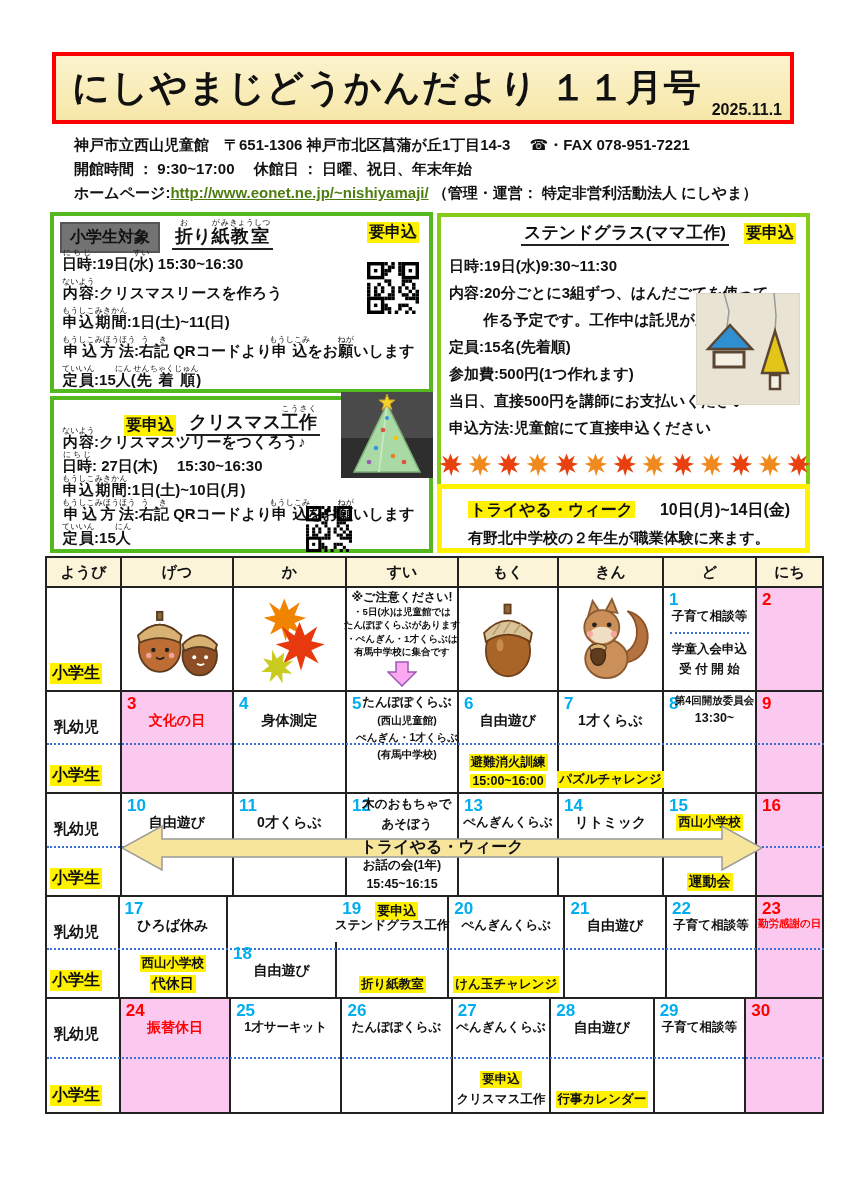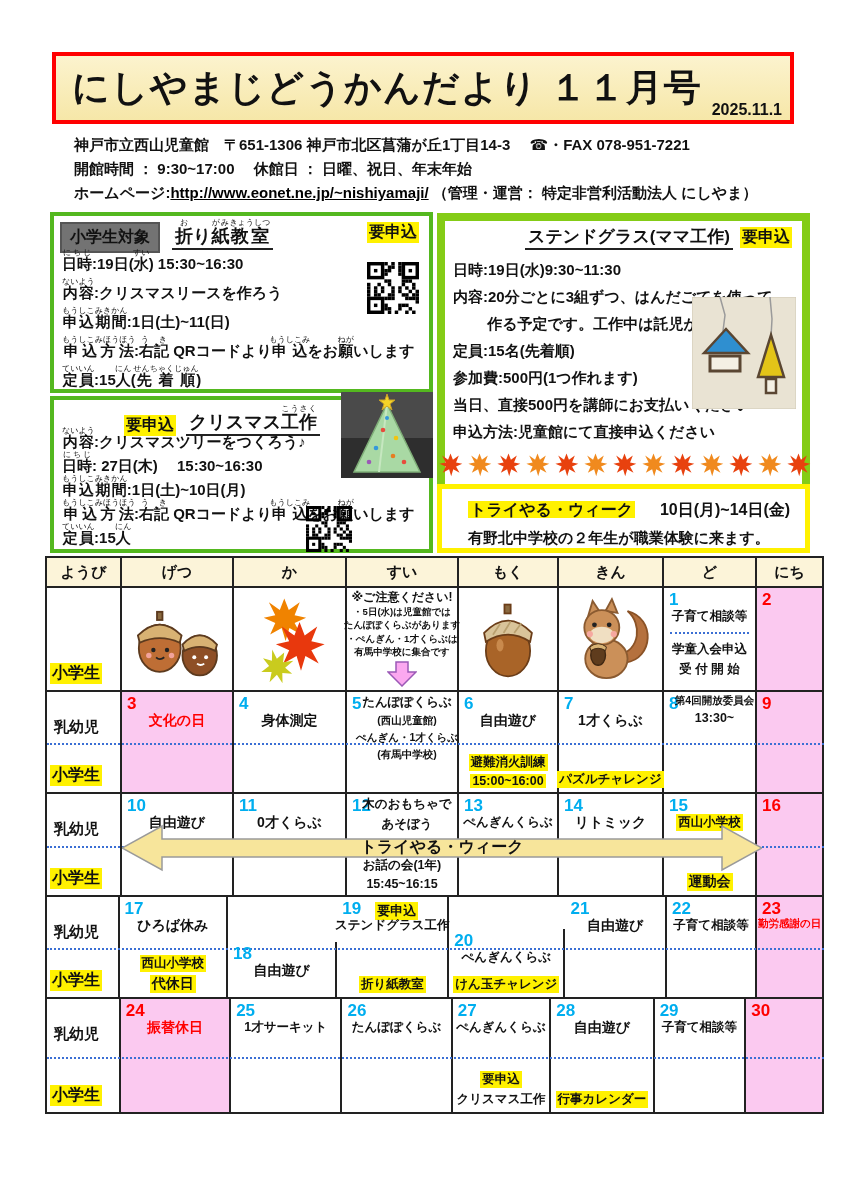--- a/index.html
+++ b/index.html
@@ -6,26 +6,26 @@
   body{width:849px;height:1200px;position:relative;background:#fff;
        font-family:"Liberation Sans","DejaVu Sans",sans-serif;color:#111;font-weight:bold}
   
   .title-box{position:absolute;left:52px;top:52px;width:742px;height:72px;border:4px solid #FF0000;
     background:linear-gradient(180deg,#FCF3CE 0%,#F6E7A8 100%);box-sizing:border-box;
     display:flex;align-items:center;padding-left:16px}
   .title-text{font-size:37px;letter-spacing:1px;white-space:nowrap}
   .title-date{position:absolute;right:8px;bottom:1px;font-size:16px}
   
   .info{position:absolute;left:74px;top:133px;width:730px;font-size:15px;line-height:24px;white-space:nowrap}
-  .info .url{color:#000000;text-decoration:underline;cursor:pointer}
+  .info .url{color:#4d7c0f;text-decoration:underline;cursor:pointer}
   
   .box{position:absolute;box-sizing:border-box;background:#fff}
   .g1{left:50px;top:212px;width:383px;height:181px;border:4px solid #54B81F}
   .g2{left:50px;top:396px;width:383px;height:157px;border:4px solid #54B81F}
-  .pk{left:437px;top:213px;width:373px;height:286px;border:8px solid #84cc16}
+  .pk{left:437px;top:213px;width:373px;height:286px;border:4px solid #84cc16}
   .yl{left:437px;top:484px;width:373px;height:69px;border:5px solid #FFF100}
   .hl{background:#FFF100;padding:0 2px}
   .badge-audience{position:absolute;left:6px;top:6px;border:2px solid #555;background:#737373;
     padding:3px 8px;font-size:16px}
   .apply{position:absolute;right:10px;top:6px;font-size:16px}
   .g1-title{position:absolute;left:118px;top:2px;font-size:18px;border-bottom:2px solid #222;padding:0 3px}
   ruby rt{font-size:8px;font-weight:normal}
   .rlines{position:absolute;left:8px;font-size:15px}
   .g1 .rlines{top:32px}
   .g1 .rlines .ln{height:29px;display:flex;}
@@ -626,21 +626,21 @@
       <div class="cal-cell" style="width: 112px;">
         <span class="day b">19</span>
         <span class="day-badge">要申込</span>
         <div class="cell-lines">
           <span class="cline s1">ステンドグラス工作</span>
         </div>
         <div class="cell-bottom">
           <span class="cline hl s1">折り紙教室</span>
         </div>
       </div>
-      <div class="cal-cell" style="width: 120px; margin-top: 32px;">
+      <div class="cal-cell" style="width: 120px;">
         <span class="day b">20</span>
         <div class="cell-lines">
           <span class="cline s1">ぺんぎんくらぶ</span>
         </div>
         <div class="cell-bottom">
           <span class="cline hl s1">けん玉チャレンジ</span>
         </div>
       </div>
       <div class="cal-cell" style="width: 105px;">
         <span class="day b">21</span>

